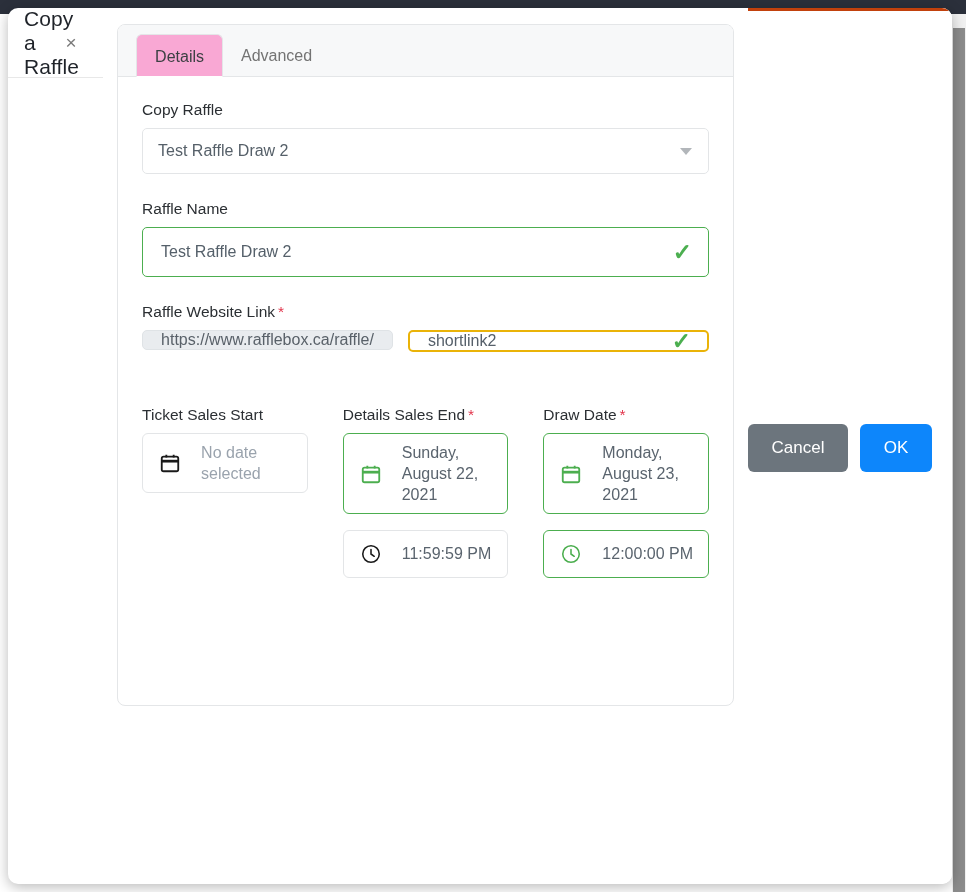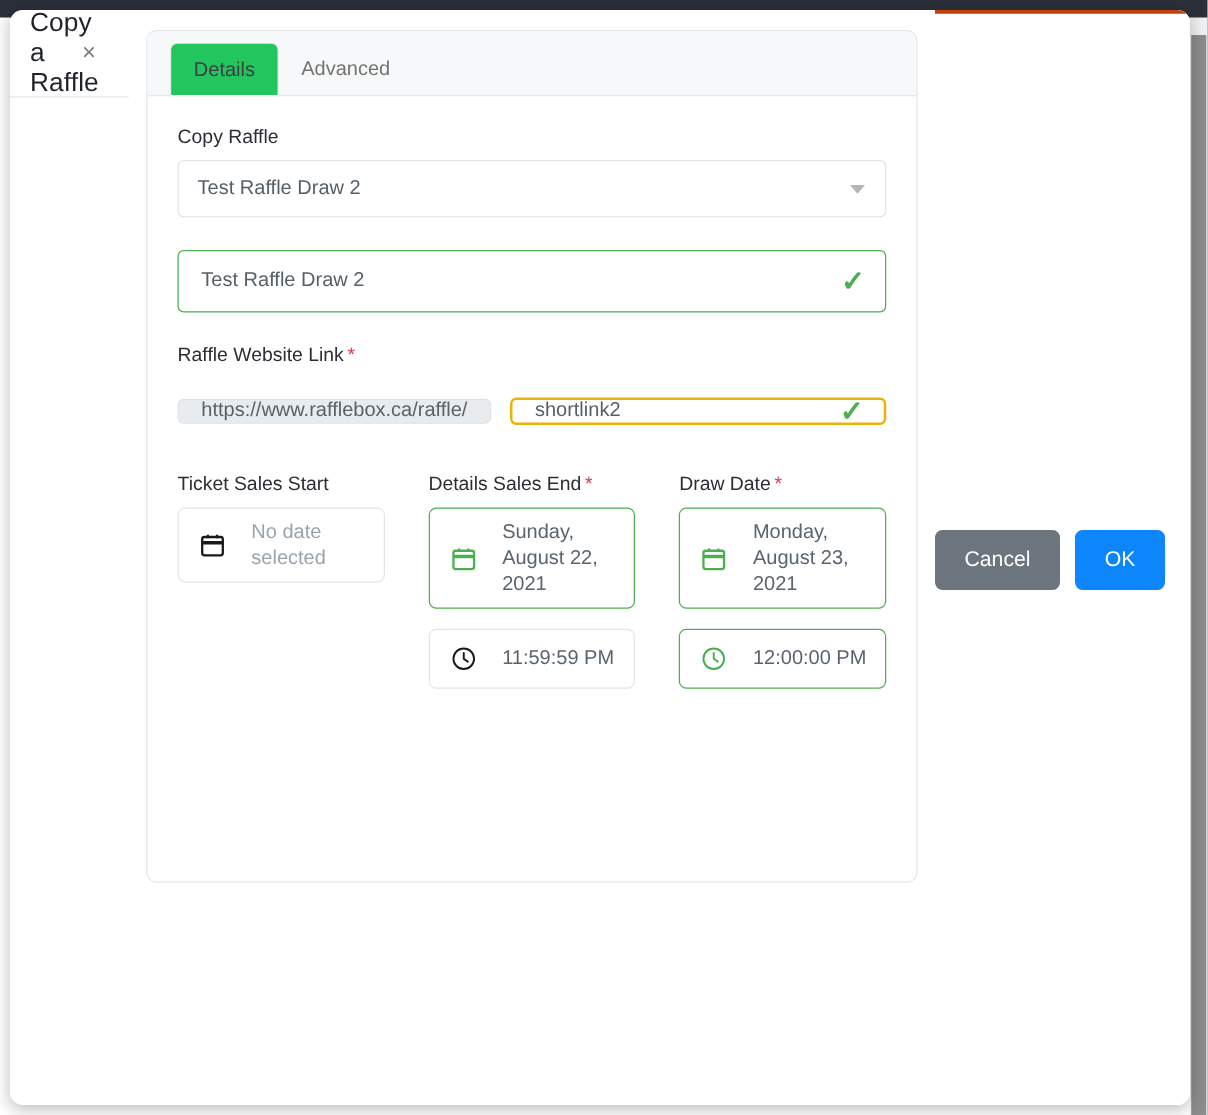--- a/index.html
+++ b/index.html
@@ -103,21 +103,21 @@
     font-size: 16px;
     padding: 0 18px;
     height: 43px;
     line-height: 43px;
     cursor: pointer;
     color: #737373;
     position: relative;
     top: 1px;
   }
   .tab.active {
-    background: #22c55e;
+    background: #f9a8d4;
     color: #3c4043;
     border: 1px solid #e4e6e8;
     border-bottom: 1px solid #ffffff;
     border-radius: 6px 6px 0 0;
   }
 
   .tab-panel {
     flex: 1 1 auto;
     padding: 24px 24px 0 24px;
     overflow: hidden;
@@ -167,21 +167,21 @@
     position: absolute; right: 16px; top: 50%;
     transform: translateY(-50%);
     color: #4caf50;
     font-size: 23px;
     line-height: 1;
     font-weight: bold;
   }
   .spacer-26 { height: 26px; }
 
   
-  .url-group { display: flex; align-items: center; height: 52px; }
+  .url-group { display: flex; align-items: flex-start; height: 52px; }
   .url-prefix {
     background: #e9ecef;
     border: 1px solid #dfe3e6;
     border-radius: 5px;
     display: flex; align-items: center;
     padding: 0 18px;
     font-size: 16px;
     color: #596169;
     white-space: nowrap;
   }
@@ -293,20 +293,21 @@
       <div class="tab-panel">
 
         <label class="field-label">Copy Raffle</label>
         <div class="select-box">
           <span>Test Raffle Draw 2</span>
           <span class="caret"></span>
         </div>
 
         <div class="spacer-26"></div>
 
+        <label class="field-label">Raffle Name</label>
         <div class="valid-input">
           <span>Test Raffle Draw 2</span>
           <span class="check">✓</span>
         </div>
 
         <div class="spacer-26"></div>
 
         <label class="field-label">
           <span>Raffle Website Link</span><span class="req">*</span>
         </label>

